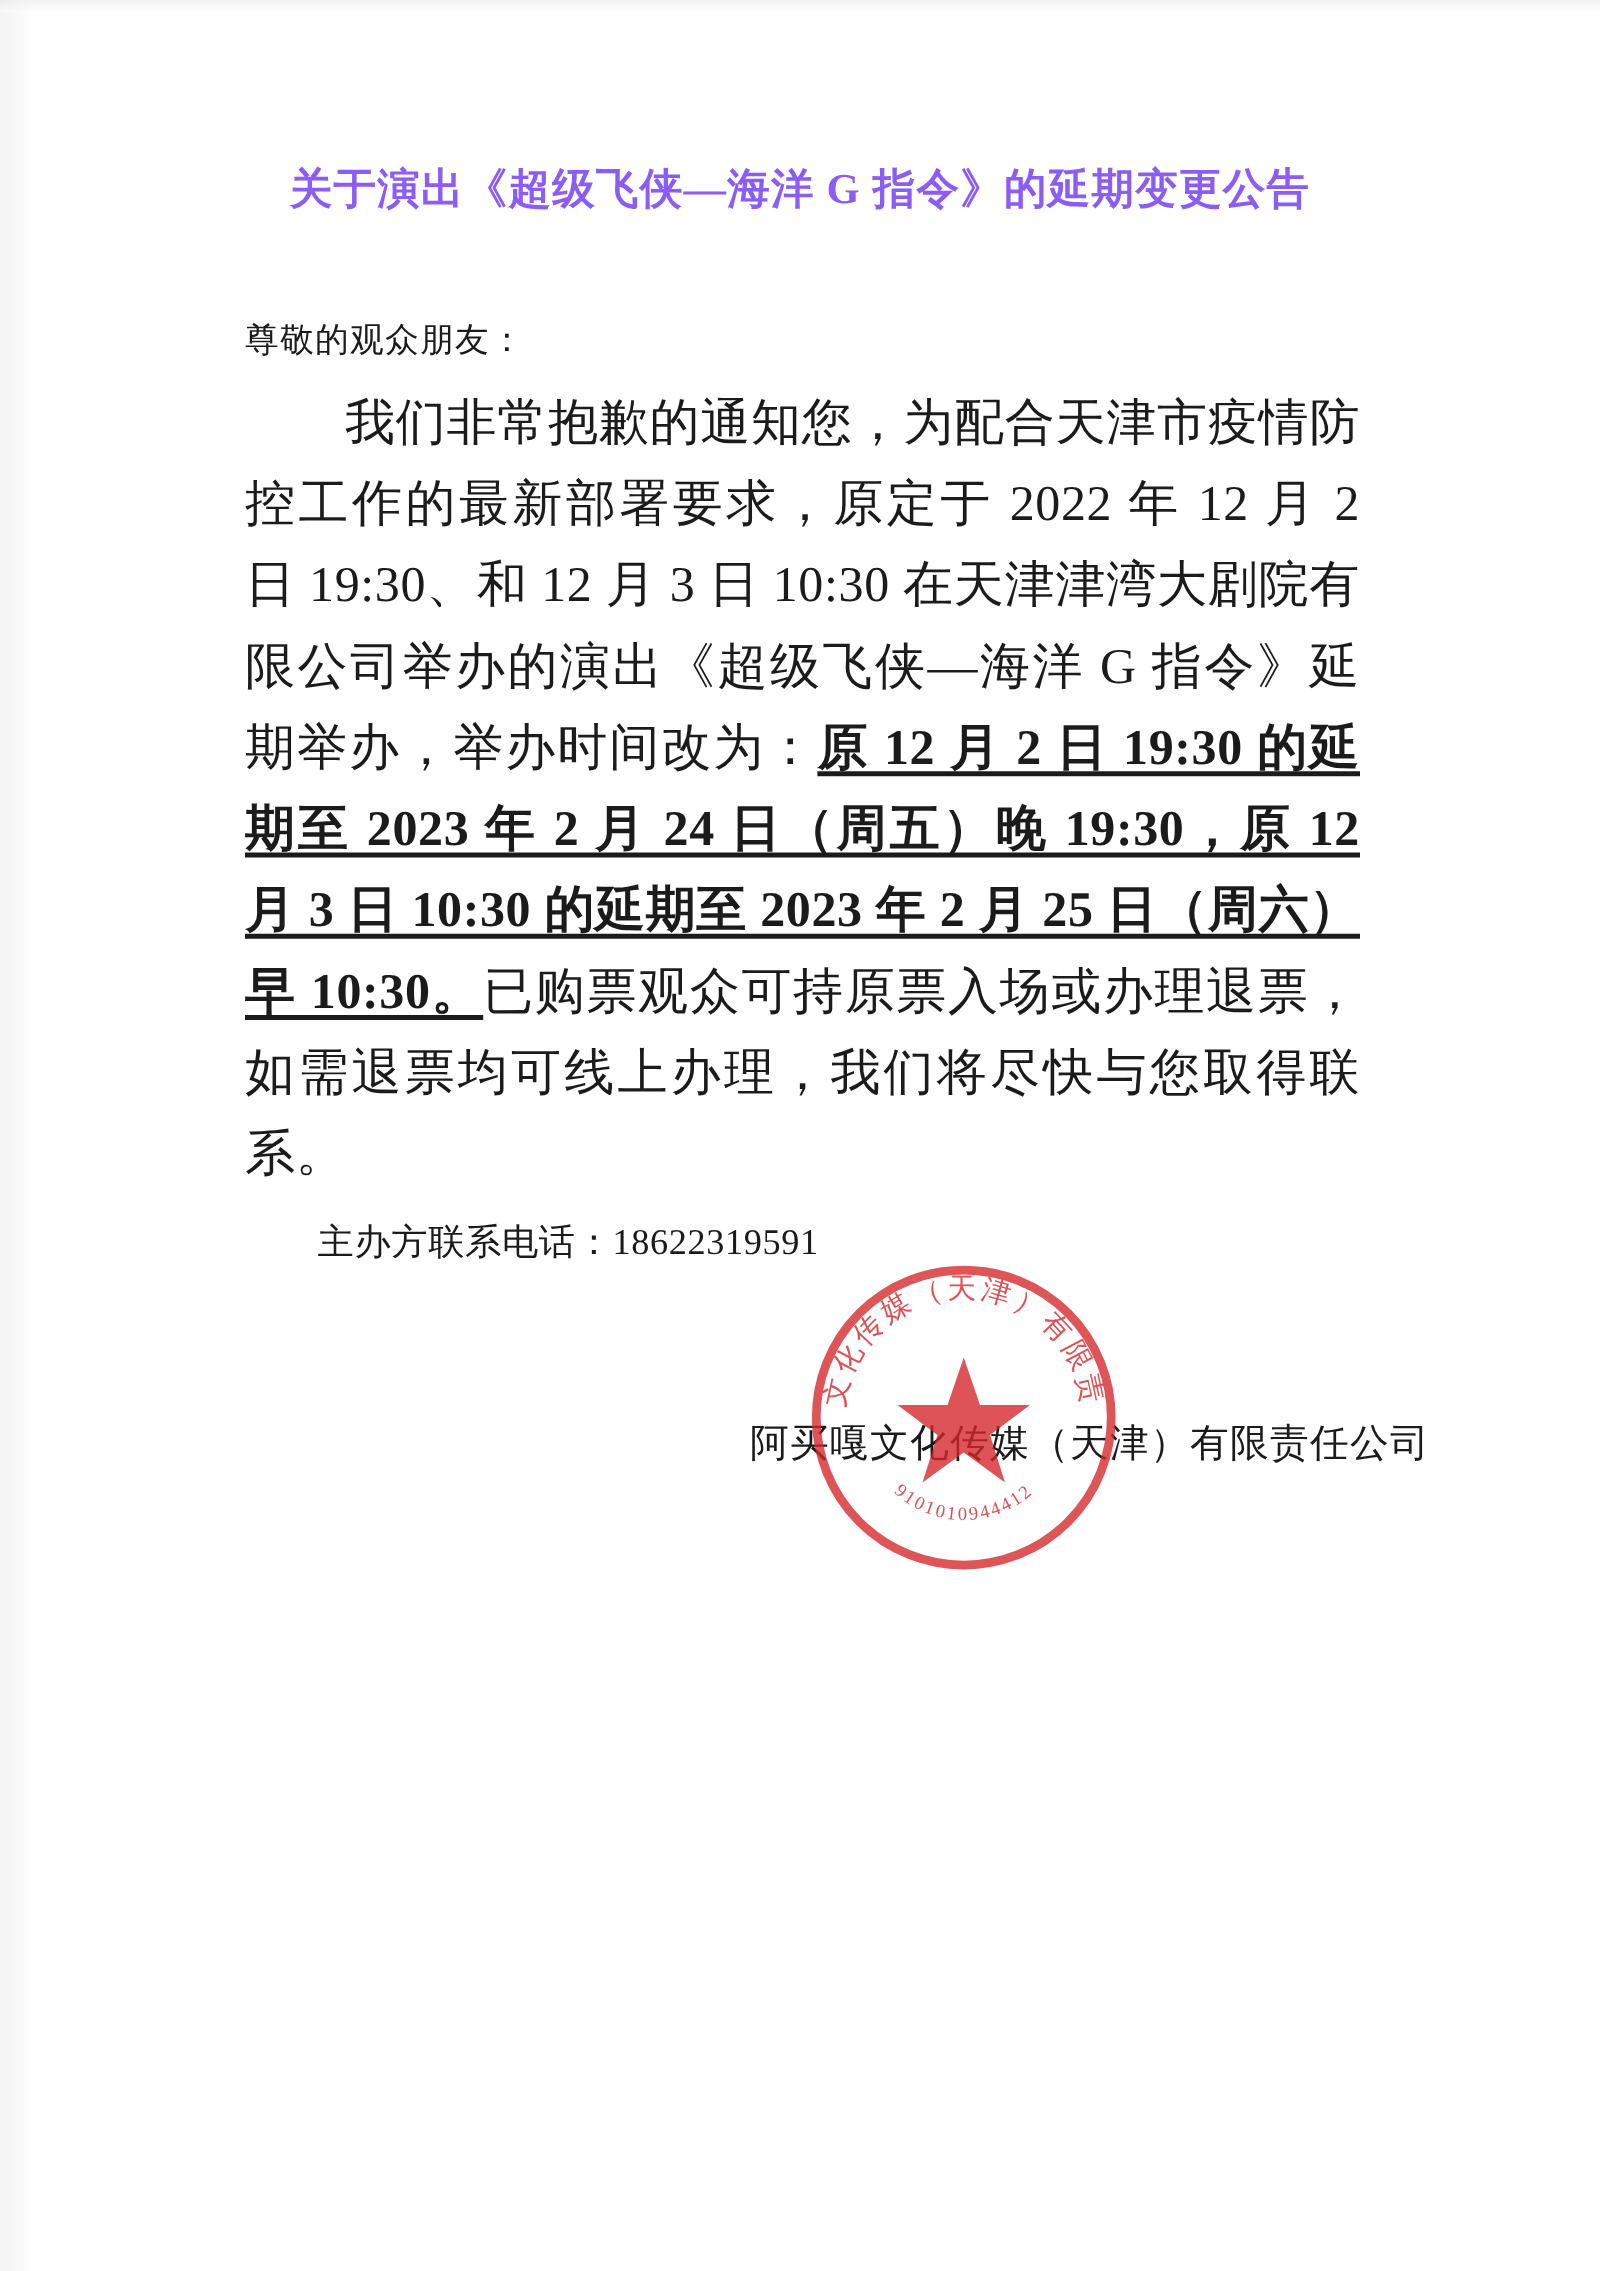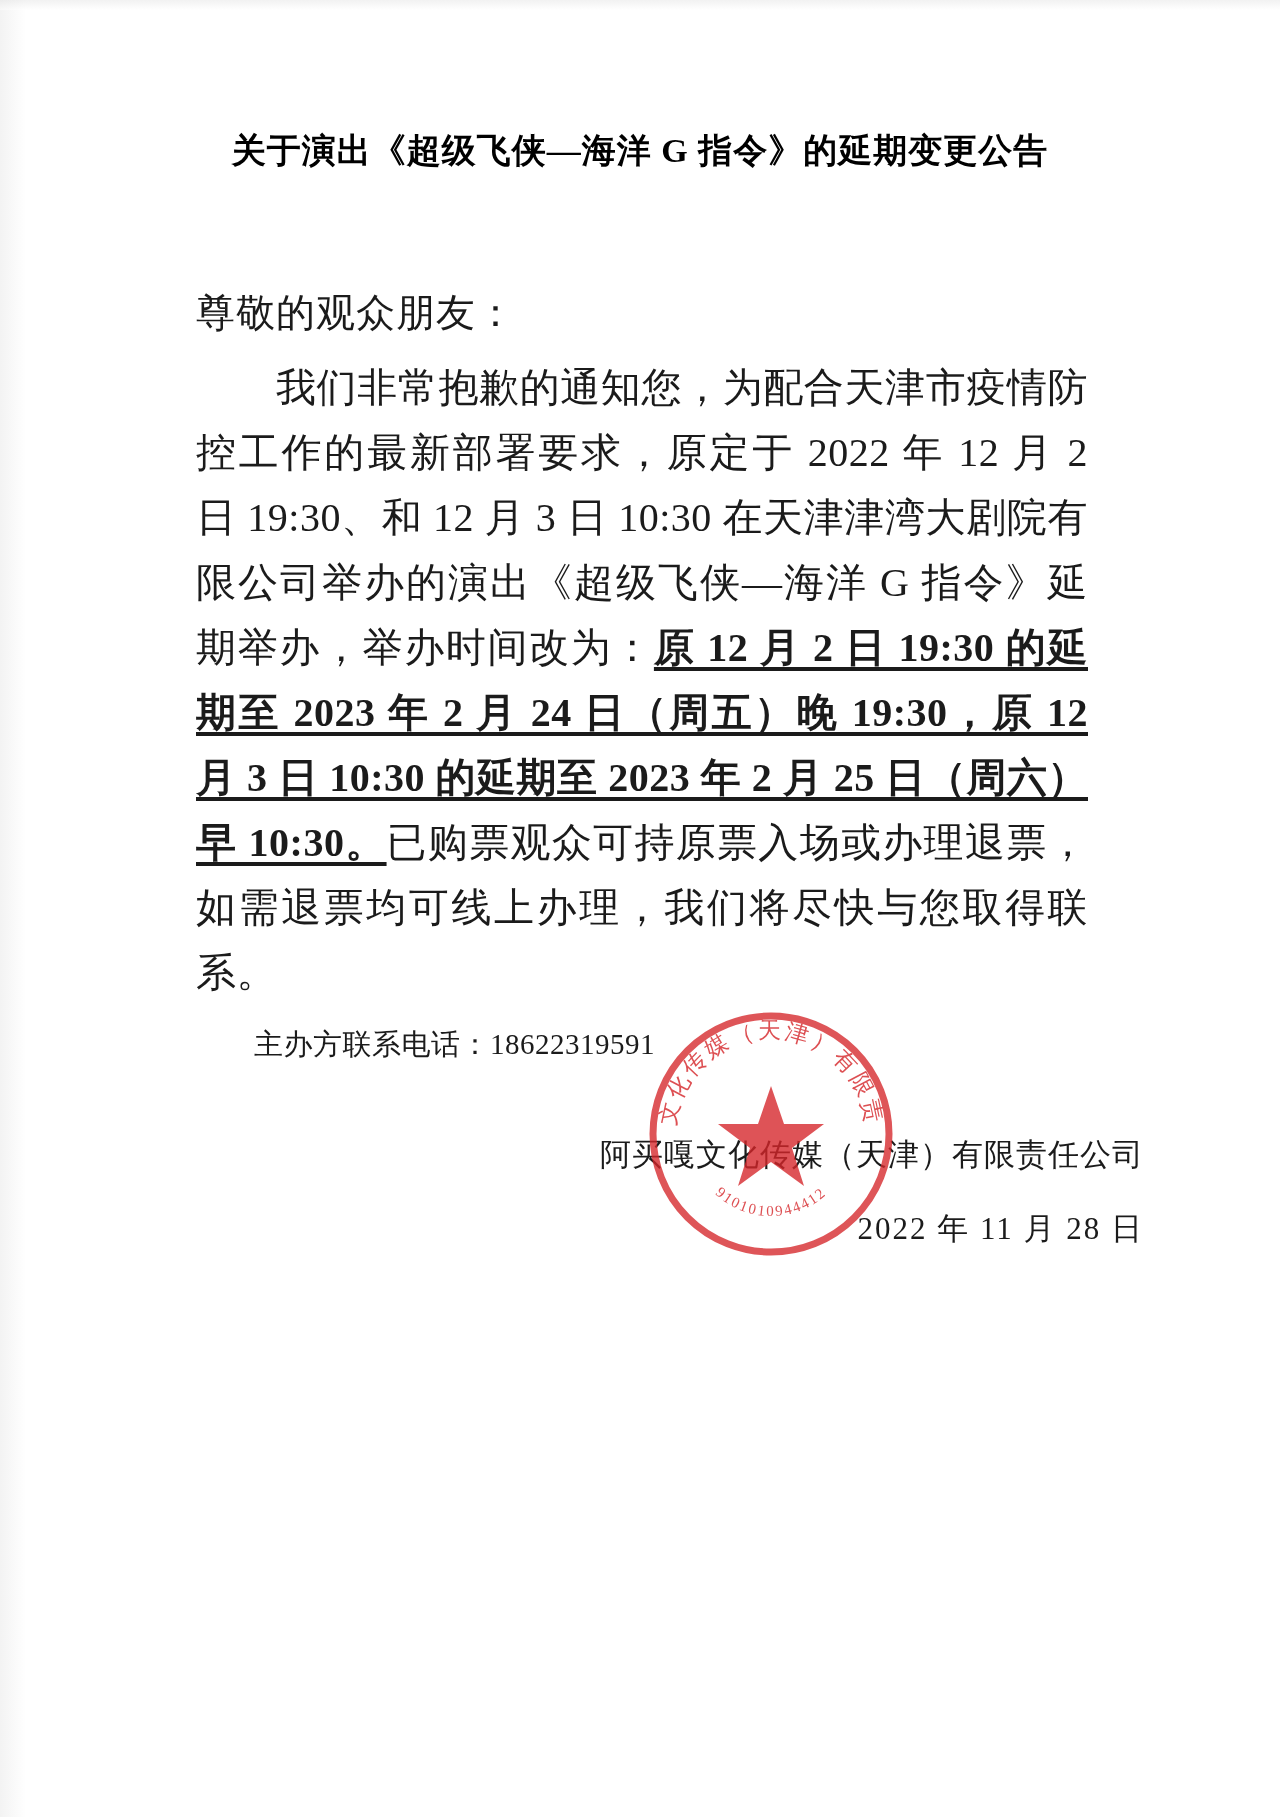--- a/index.html
+++ b/index.html
@@ -41,36 +41,35 @@
 
   .doc-title {
     position: absolute;
     left: 0;
     right: 0;
     top: 128px;
     text-align: center;
     font-size: 34px;
     font-weight: bold;
     letter-spacing: 1px;
-    color: #000000;
+    color: #8b5cf6;
   }
 
   .body-block {
     position: absolute;
     left: 196px;
     top: 252px;
     width: 892px;
   }
 
   .salutation {
-    font-size: 39px;
+    font-size: 27px;
     line-height: 1.5;
     letter-spacing: 1px;
     margin-bottom: 12px;
-    margin-top: 32px;
   }
 
   .para {
     font-size: 40px;
     line-height: 65px;
     letter-spacing: 0.5px;
     text-align: justify;
     text-justify: inter-ideograph;
     margin: 0 0 2px 0;
     text-indent: 2em;
@@ -131,21 +130,20 @@
     <div class="salutation">尊敬的观众朋友：</div>
 
     <p class="para"><span>我们非常抱歉的通知您，为配合天津市疫情防控工作的最新部署要求，原定于 2022 年 12 月 2 日 19:30、和 12 月 3 日 10:30 在天津津湾大剧院有限公司举办的演出《超级飞侠—海洋 G 指令》延期举办，举办时间改为：</span><span class="emph">原 12 月 2 日 19:30 的延期至 2023 年 2 月 24 日（周五）晚 19:30，原 12 月 3 日 10:30 的延期至 2023 年 2 月 25 日（周六）早 10:30。</span><span>已购票观众可持原票入场或办理退票，如需退票均可线上办理，我们将尽快与您取得联系。</span></p>
 
 
     <div class="contact-line">主办方联系电话：18622319591</div>
   </div>
 
   <div class="sign-block">
     <div class="sign-company">阿买嘎文化传媒（天津）有限责任公司</div>
-    <div class="sign-date">2022 年 11 月 28 日</div>
   </div>
 
   <div class="seal">
     <svg width="252" height="252" viewBox="0 0 252 252" xmlns="http://www.w3.org/2000/svg">
       <defs>
         <path id="sealTopArc" d="M 30,126 A 96,96 0 0 1 222,126"></path>
         <path id="sealBottomArc" d="M 44,126 A 82,82 0 0 0 208,126"></path>
       </defs>
       <circle cx="126" cy="126" r="118" fill="none" stroke="#d5262a" stroke-width="7" opacity="0.92"></circle>
 

